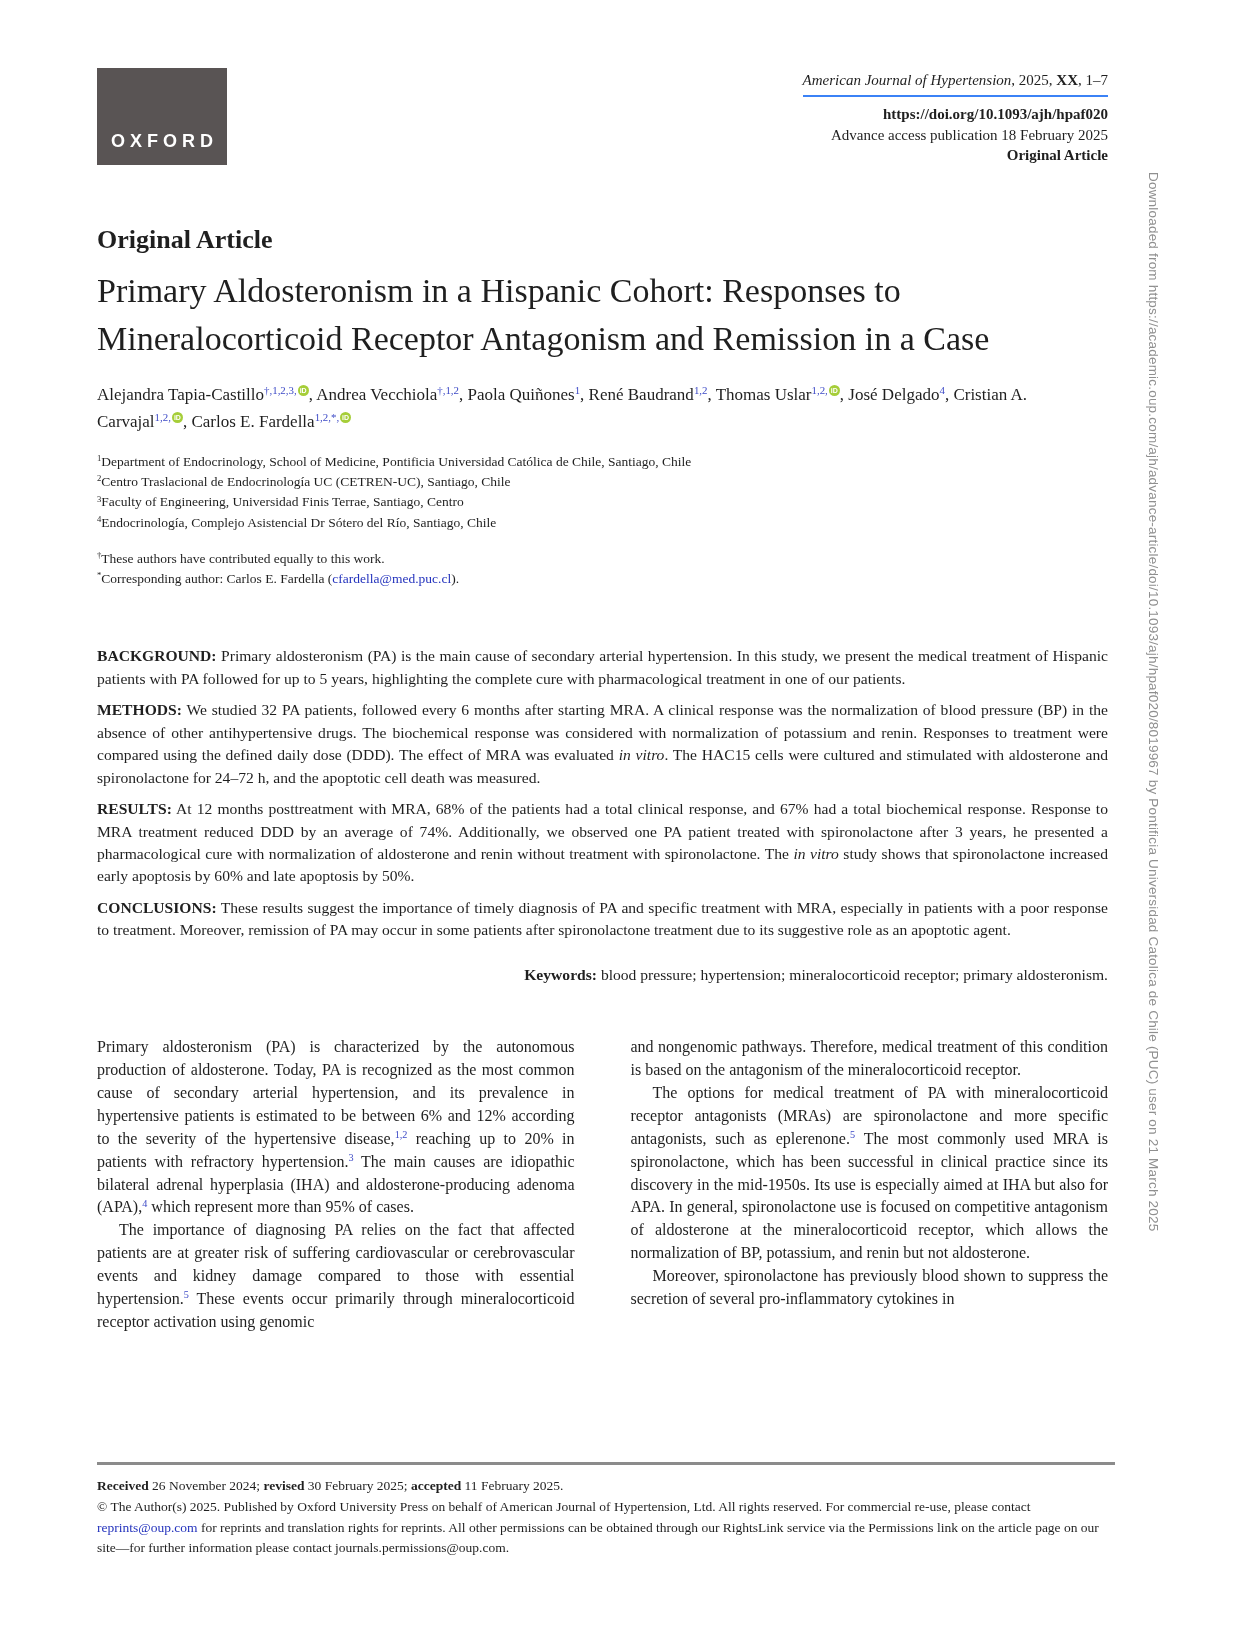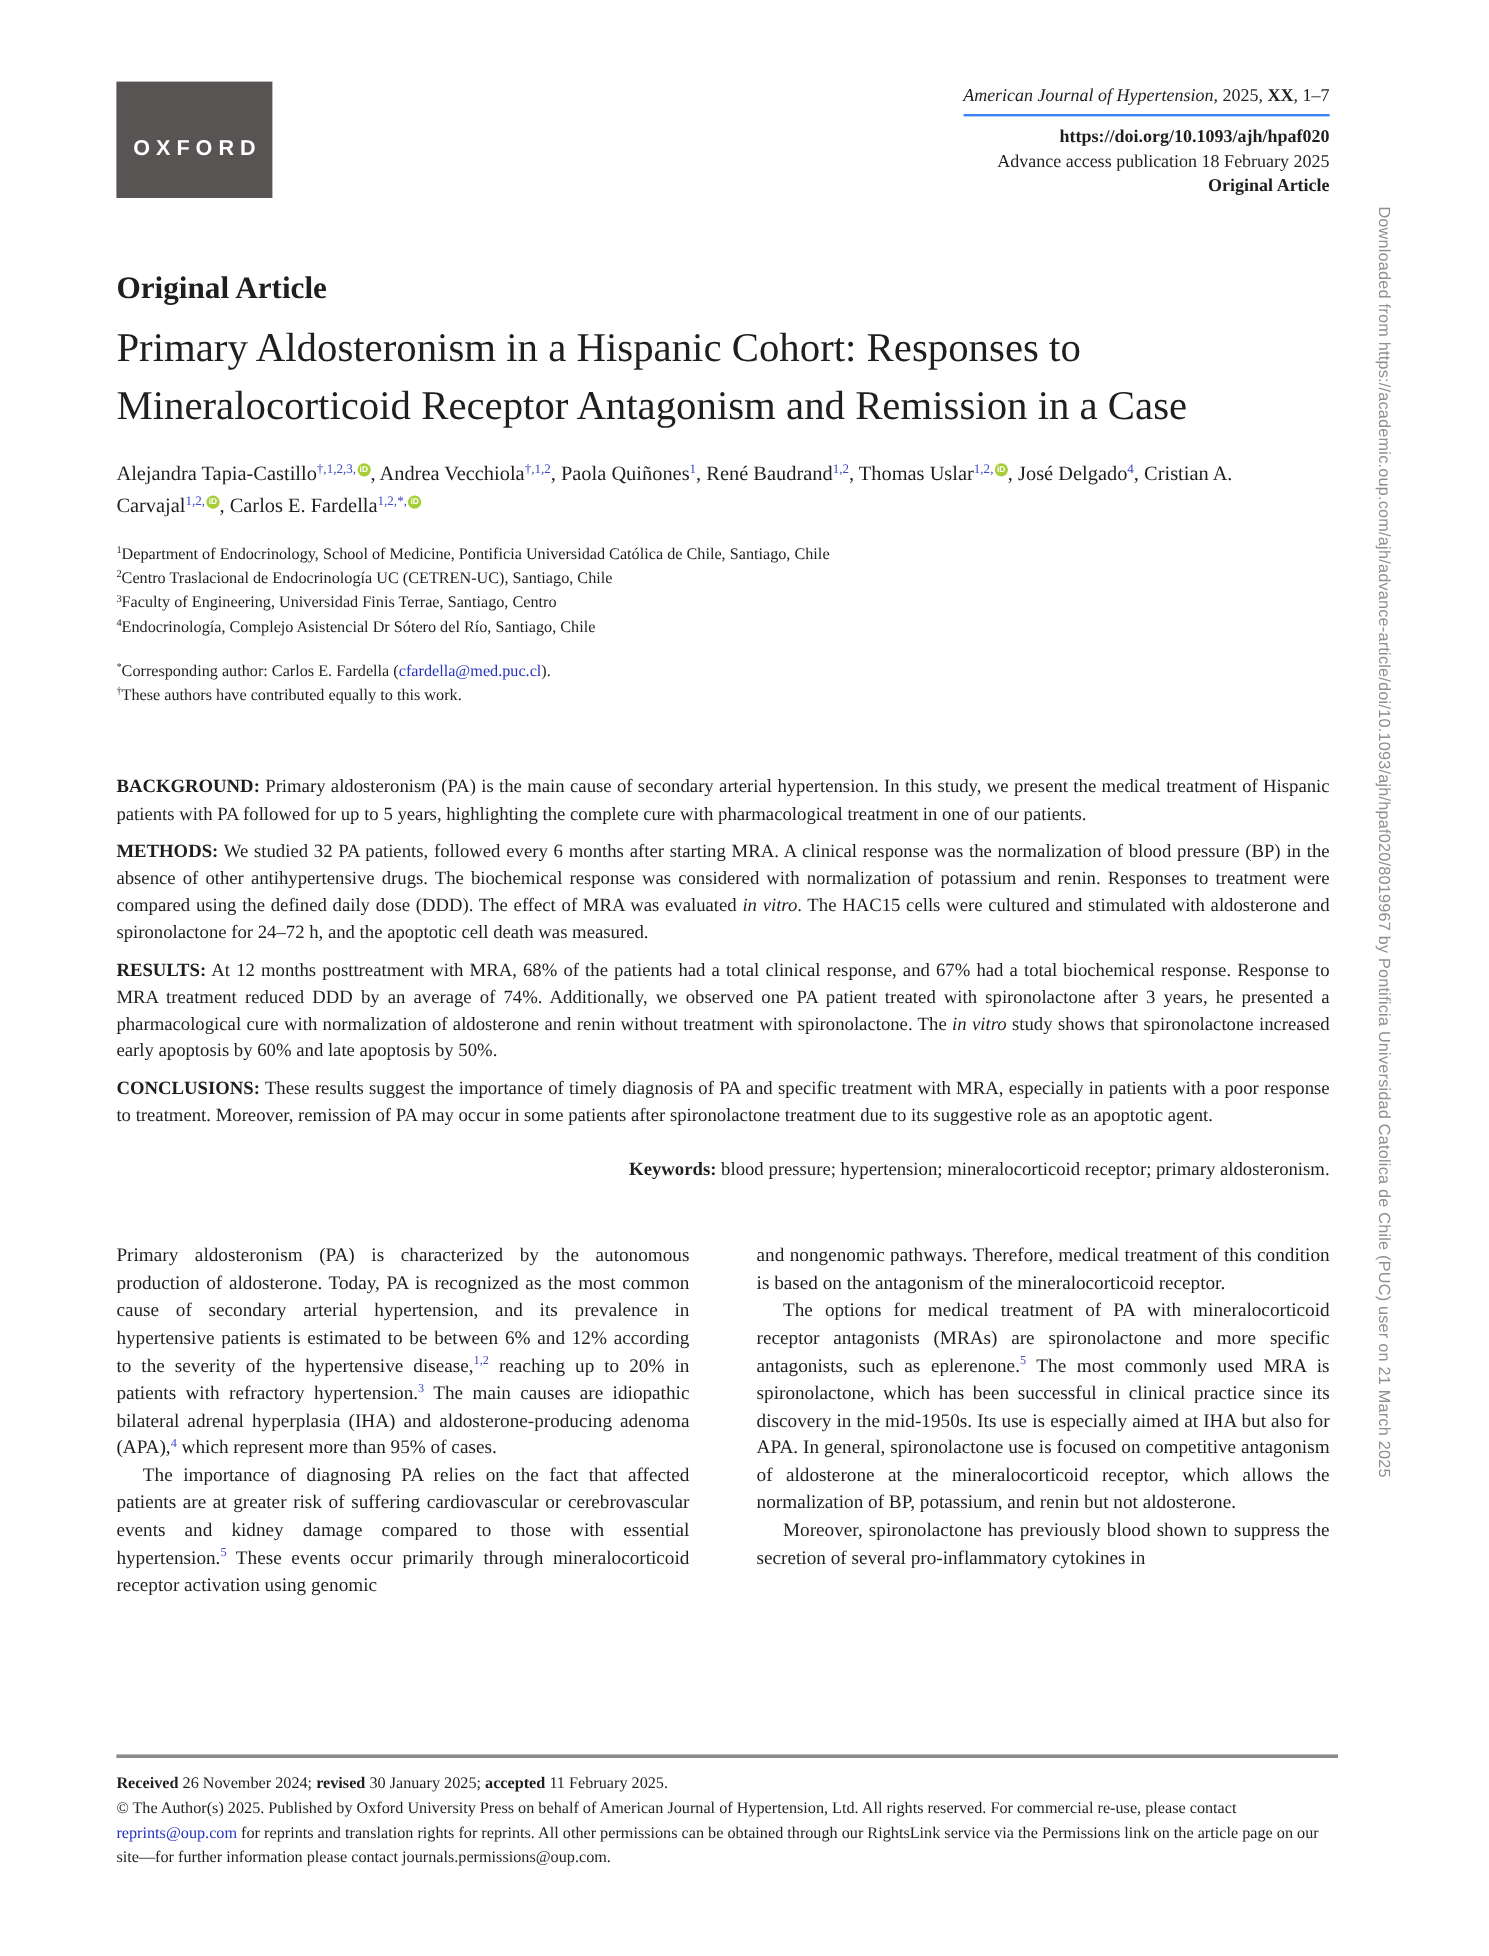--- a/index.html
+++ b/index.html
@@ -12,21 +12,21 @@
     overflow: hidden;
   }
   .page { position: relative; width: 1241px; height: 1630px; }
   .content { position: absolute; left: 97px; top: 68px; width: 1011px; }
 
   
   .head { display: flex; justify-content: space-between; align-items: flex-start; margin-bottom: 60px; }
   .oxford-logo {
     width: 130px; height: 97px; background: #595454;
     display: flex; align-items: flex-end;
-    padding: 0 0 31px 14px;
+    padding: 0 0 13px 14px;
   }
   .oxford-logo span {
     color: #ffffff; font-family: "Liberation Sans", sans-serif;
     font-size: 18px; font-weight: bold; letter-spacing: 5px;
   }
   .head-right { text-align: right; font-size: 15px; line-height: 1.35; padding-top: 2px; }
   .journal-line { border-bottom: 2px solid #3b82f6; padding-bottom: 5px; margin-bottom: 7px; }
   .journal-line i { font-style: italic; }
   .doi { font-weight: bold; }
   .article-type { font-weight: bold; }
@@ -111,22 +111,22 @@
     </div>
 
     <div class="affils">
       <div><sup>1</sup><span>Department of Endocrinology, School of Medicine, Pontificia Universidad Católica de Chile, Santiago, Chile</span></div>
       <div><sup>2</sup><span>Centro Traslacional de Endocrinología UC (CETREN-UC), Santiago, Chile</span></div>
       <div><sup>3</sup><span>Faculty of Engineering, Universidad Finis Terrae, Santiago, Centro</span></div>
       <div><sup>4</sup><span>Endocrinología, Complejo Asistencial Dr Sótero del Río, Santiago, Chile</span></div>
     </div>
 
     <div class="notes">
+      <div><sup>†</sup><span>These authors have contributed equally to this work.</span></div>
       <div><sup>*</sup><span>Corresponding author: Carlos E. Fardella (</span><a class="mail" href="#">cfardella@med.puc.cl</a><span>).</span></div>
-      <div><sup>†</sup><span>These authors have contributed equally to this work.</span></div>
     </div>
 
     <div class="abstract">
       <p><b>BACKGROUND:</b><span> Primary aldosteronism (PA) is the main cause of secondary arterial hypertension. In this study, we present the medical treatment of Hispanic patients with PA followed for up to 5 years, highlighting the complete cure with pharmacological treatment in one of our patients.</span></p>
       <p><b>METHODS:</b><span> We studied 32 PA patients, followed every 6 months after starting MRA. A clinical response was the normalization of blood pressure (BP) in the absence of other antihypertensive drugs. The biochemical response was considered with normalization of potassium and renin. Responses to treatment were compared using the defined daily dose (DDD). The effect of MRA was evaluated </span><i>in vitro</i><span>. The HAC15 cells were cultured and stimulated with aldosterone and spironolactone for 24–72 h, and the apoptotic cell death was measured.</span></p>
       <p><b>RESULTS:</b><span> At 12 months posttreatment with MRA, 68% of the patients had a total clinical response, and 67% had a total biochemical response. Response to MRA treatment reduced DDD by an average of 74%. Additionally, we observed one PA patient treated with spironolactone after 3 years, he presented a pharmacological cure with normalization of aldosterone and renin without treatment with spironolactone. The </span><i>in vitro</i><span> study shows that spironolactone increased early apoptosis by 60% and late apoptosis by 50%.</span></p>
       <p><b>CONCLUSIONS:</b><span> These results suggest the importance of timely diagnosis of PA and specific treatment with MRA, especially in patients with a poor response to treatment. Moreover, remission of PA may occur in some patients after spironolactone treatment due to its suggestive role as an apoptotic agent.</span></p>
       <p class="keywords"><b>Keywords:</b><span> blood pressure; hypertension; mineralocorticoid receptor; primary aldosteronism.</span></p>
     </div>
 
@@ -139,17 +139,17 @@
         <p><span>and nongenomic pathways. Therefore, medical treatment of this condition is based on the antagonism of the mineralocorticoid receptor.</span></p>
         <p class="indent"><span>The options for medical treatment of PA with mineralocorticoid receptor antagonists (MRAs) are spironolactone and more specific antagonists, such as eplerenone.</span><sup class="ref-blue">5</sup><span> The most commonly used MRA is spironolactone, which has been successful in clinical practice since its discovery in the mid-1950s. Its use is especially aimed at IHA but also for APA. In general, spironolactone use is focused on competitive antagonism of aldosterone at the mineralocorticoid receptor, which allows the normalization of BP, potassium, and renin but not aldosterone.</span></p>
         <p class="indent"><span>Moreover, spironolactone has previously blood shown to suppress the secretion of several pro-inflammatory cytokines in</span></p>
       </div>
     </div>
 
   </div>
 
   <div class="footer">
     <hr class="footer-rule">
-    <div class="received"><b>Received</b><span> 26 November 2024; </span><b>revised</b><span> 30 January 2025; </span><b>accepted</b><span> 11 February 2025.</span></div>
+    <div class="received"><b>Received</b><span> 26 November 2024; </span><b>revised</b><span> 30 February 2025; </span><b>accepted</b><span> 11 February 2025.</span></div>
     <div class="copyright"><span>© The Author(s) 2025. Published by Oxford University Press on behalf of American Journal of Hypertension, Ltd. All rights reserved. For commercial re-use, please contact </span><a class="mail" href="#">reprints@oup.com</a><span> for reprints and translation rights for reprints. All other permissions can be obtained through our RightsLink service via the Permissions link on the article page on our site—for further information please contact journals.permissions@oup.com.</span></div>
   </div>
 
 </div>
 
 </body></html>

